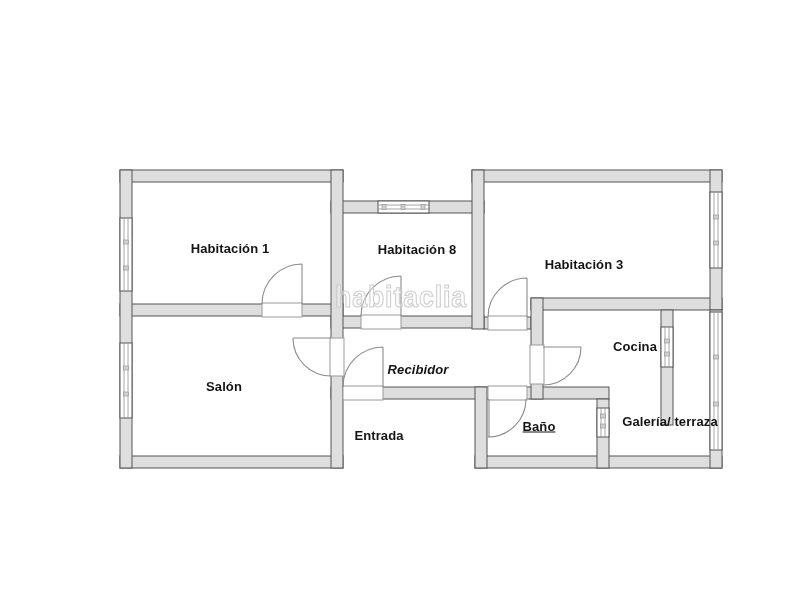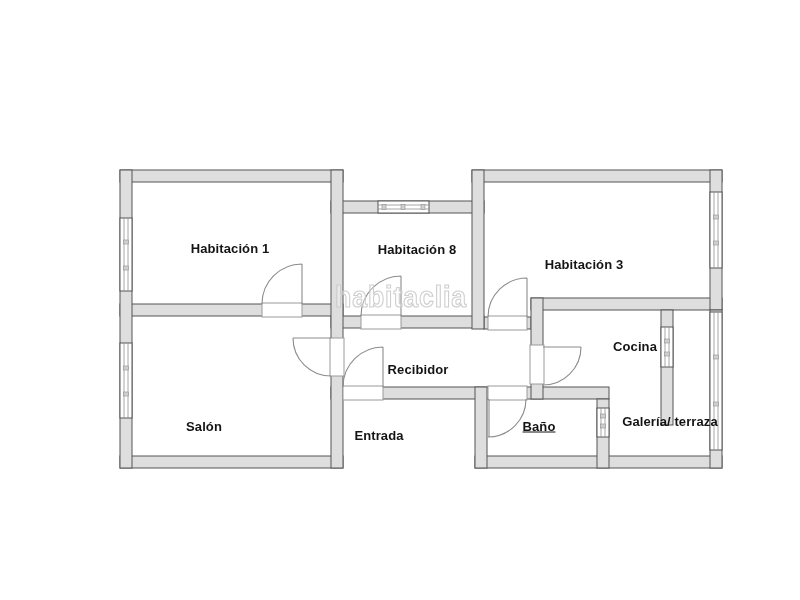--- a/index.html
+++ b/index.html
@@ -146,19 +146,19 @@
       <path class="door" d="M543 347 H581 M581 347 A38 38 0 0 1 543 385"></path>
       <path class="door" d="M489 399 V437 M526 399 A38 38 0 0 1 488 437"></path>
     </g>
 
     <text class="watermark" x="401" y="307" text-anchor="middle" textLength="132" lengthAdjust="spacingAndGlyphs">habitaclia</text>
   </svg>
 
   <div class="room-label" style="left:230px; top:248px;">Habitación 1</div>
   <div class="room-label" style="left:417px; top:249px;">Habitación 8</div>
   <div class="room-label" style="left:584px; top:264px;">Habitación 3</div>
-  <div class="room-label" style="left:204px; top:386px;margin-top:40px;">Salón</div>
-  <div class="room-label" style="left:418px; top:369px;">Recibidor</div>
+  <div class="room-label" style="left:224px; top:386px;">Salón</div>
+  <div class="room-label" style="left:418px; top:369px;font-style:italic;">Recibidor</div>
   <div class="room-label" style="left:379px; top:435px;">Entrada</div>
   <div class="room-label" style="left:604px; top:346px;margin-left:31px;">Cocina</div>
   <div class="room-label" style="left:539px; top:426px;text-decoration:underline;">Baño</div>
   <div class="room-label" style="left:670px; top:421px;">Galería/ terraza</div>
 </div>
 
 </body></html>

